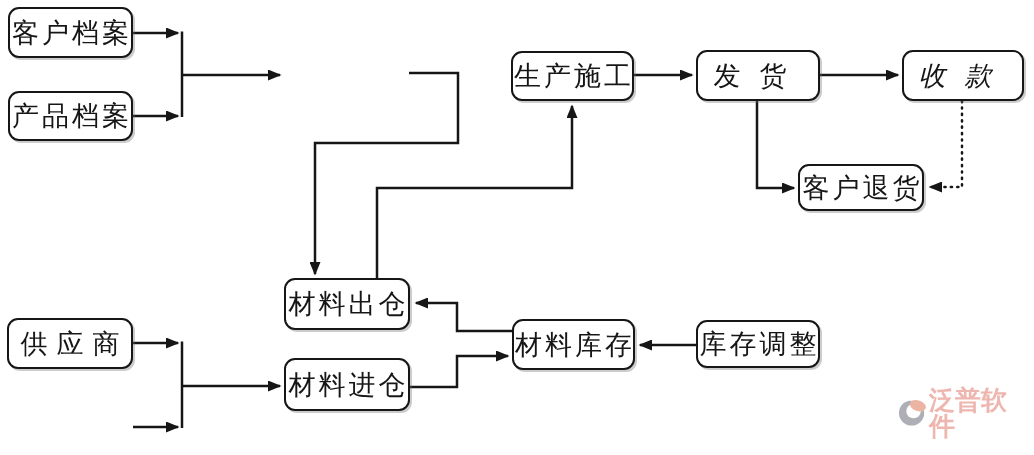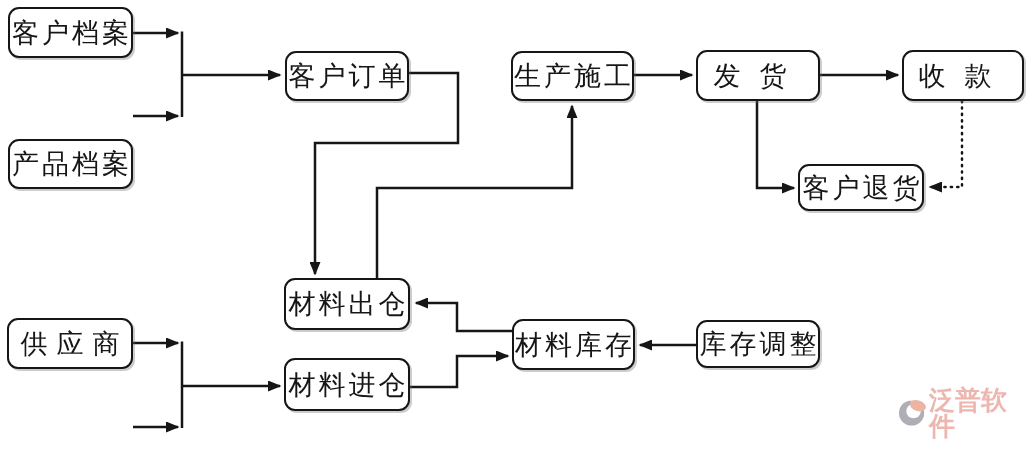--- a/index.html
+++ b/index.html
@@ -15,25 +15,25 @@
     background:#ffffff;border:2.6px solid #161616;border-radius:11px;
     display:flex;align-items:center;justify-content:center;
     font-size:27px;color:#161616;letter-spacing:3px;padding-left:3px;
     box-shadow:2px 2px 0 rgba(110,110,110,0.35);
     white-space:nowrap;
   }
   .node.wide{letter-spacing:19px;}
   .node.mid{letter-spacing:9px;padding-left:9px;}
 
   .b-customer-archive{left:8px;top:7px;width:125px;height:51px;}
-  .b-product-archive{left:8px;top:91px;width:125px;height:50px;margin-top:48px;}
+  .b-product-archive{left:8px;top:91px;width:125px;height:50px;}
   .b-customer-order{left:285px;top:51px;width:124px;height:50px;}
   .b-production{left:511px;top:51px;width:123px;height:50px;}
   .b-shipment{left:696px;top:50px;width:124px;height:51px;}
-  .b-collection{left:902px;top:50px;width:122px;height:51px;}
+  .b-collection{left:902px;top:50px;width:122px;height:51px;font-style:italic;}
   .b-customer-return{left:798px;top:164px;width:126px;height:47px;}
   .b-material-out{left:284px;top:278px;width:126px;height:52px;}
   .b-material-stock{left:512px;top:319px;width:123px;height:51px;}
   .b-material-in{left:284px;top:358px;width:126px;height:53px;}
   .b-supplier{left:7px;top:318px;width:126px;height:51px;}
   .b-paper-material{left:7px;top:402px;width:126px;height:50px;}
   .b-stock-adjust{left:696px;top:320px;width:124px;height:48px;}
 
   .watermark{
     position:absolute;z-index:0;left:898px;top:387px;width:132px;height:46px;
@@ -80,21 +80,20 @@
 
       <path d="M133,343 H178" marker-end="url(#arr)"></path>
       <path d="M133,427 H178" marker-end="url(#arr)"></path>
       <path d="M182,341.5 V428"></path>
       <path d="M182,386 H280" marker-end="url(#arr)"></path>
     </g>
   </svg>
 
   <div class="node b-customer-archive">客户档案</div>
   <div class="node b-product-archive">产品档案</div>
-  <div class="node b-customer-order">客户订单</div>
   <div class="node b-production">生产施工</div>
   <div class="node wide b-shipment">发货</div>
   <div class="node wide b-collection">收款</div>
   <div class="node b-customer-return">客户退货</div>
   <div class="node b-material-out">材料出仓</div>
   <div class="node b-material-stock">材料库存</div>
   <div class="node b-material-in">材料进仓</div>
   <div class="node mid b-supplier">供应商</div>
   <div class="node b-stock-adjust">库存调整</div>
 

